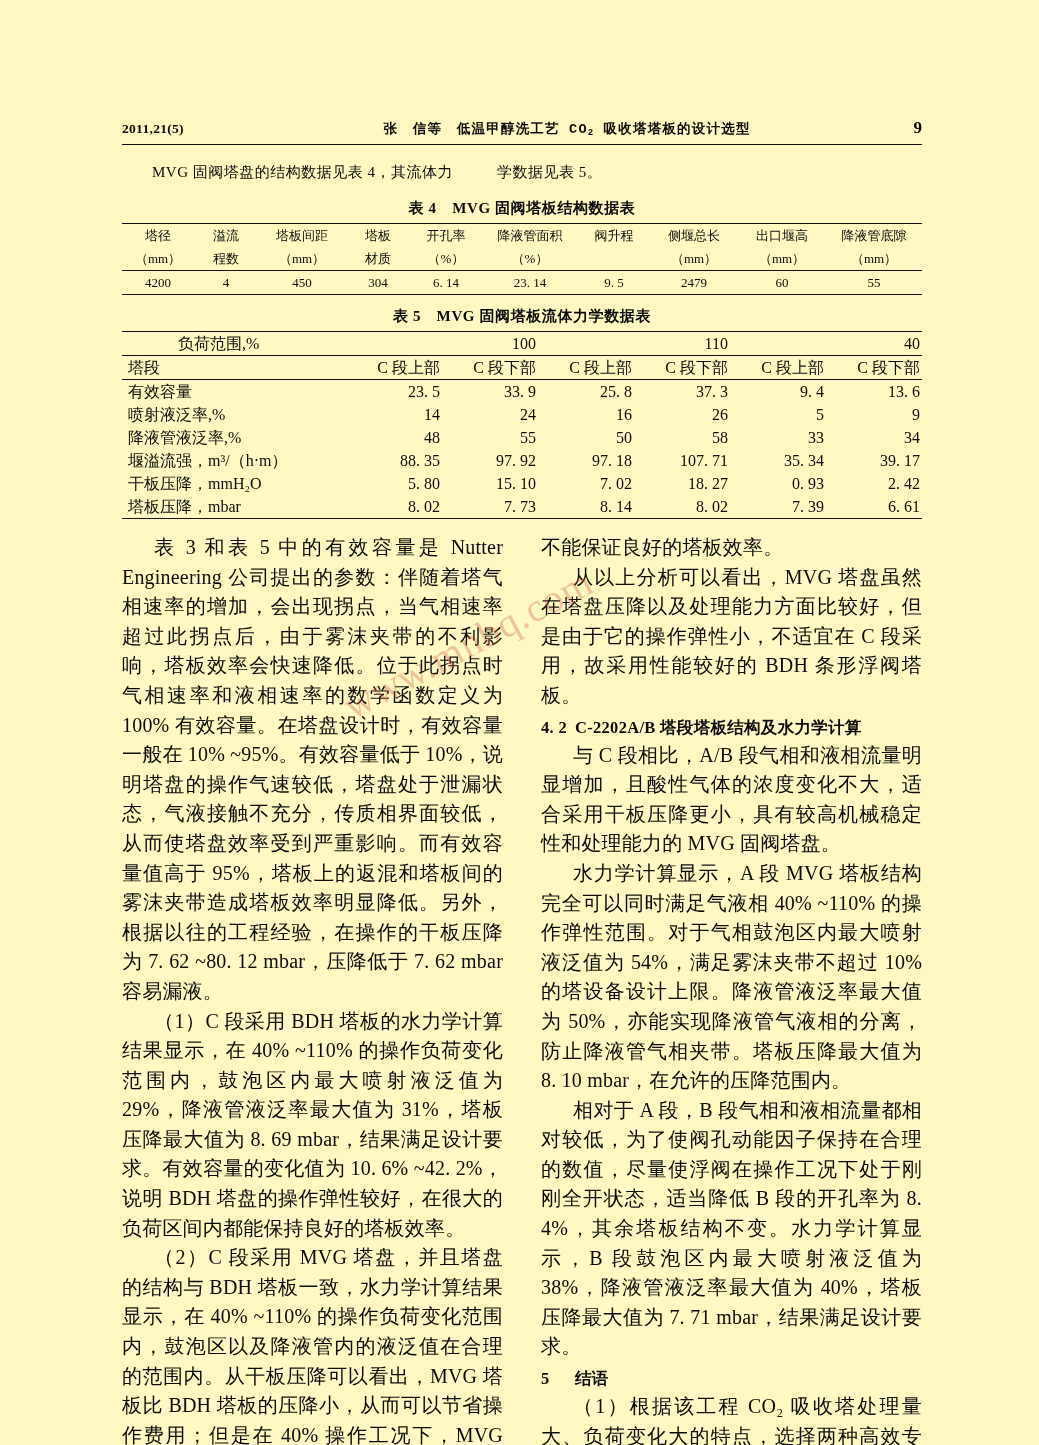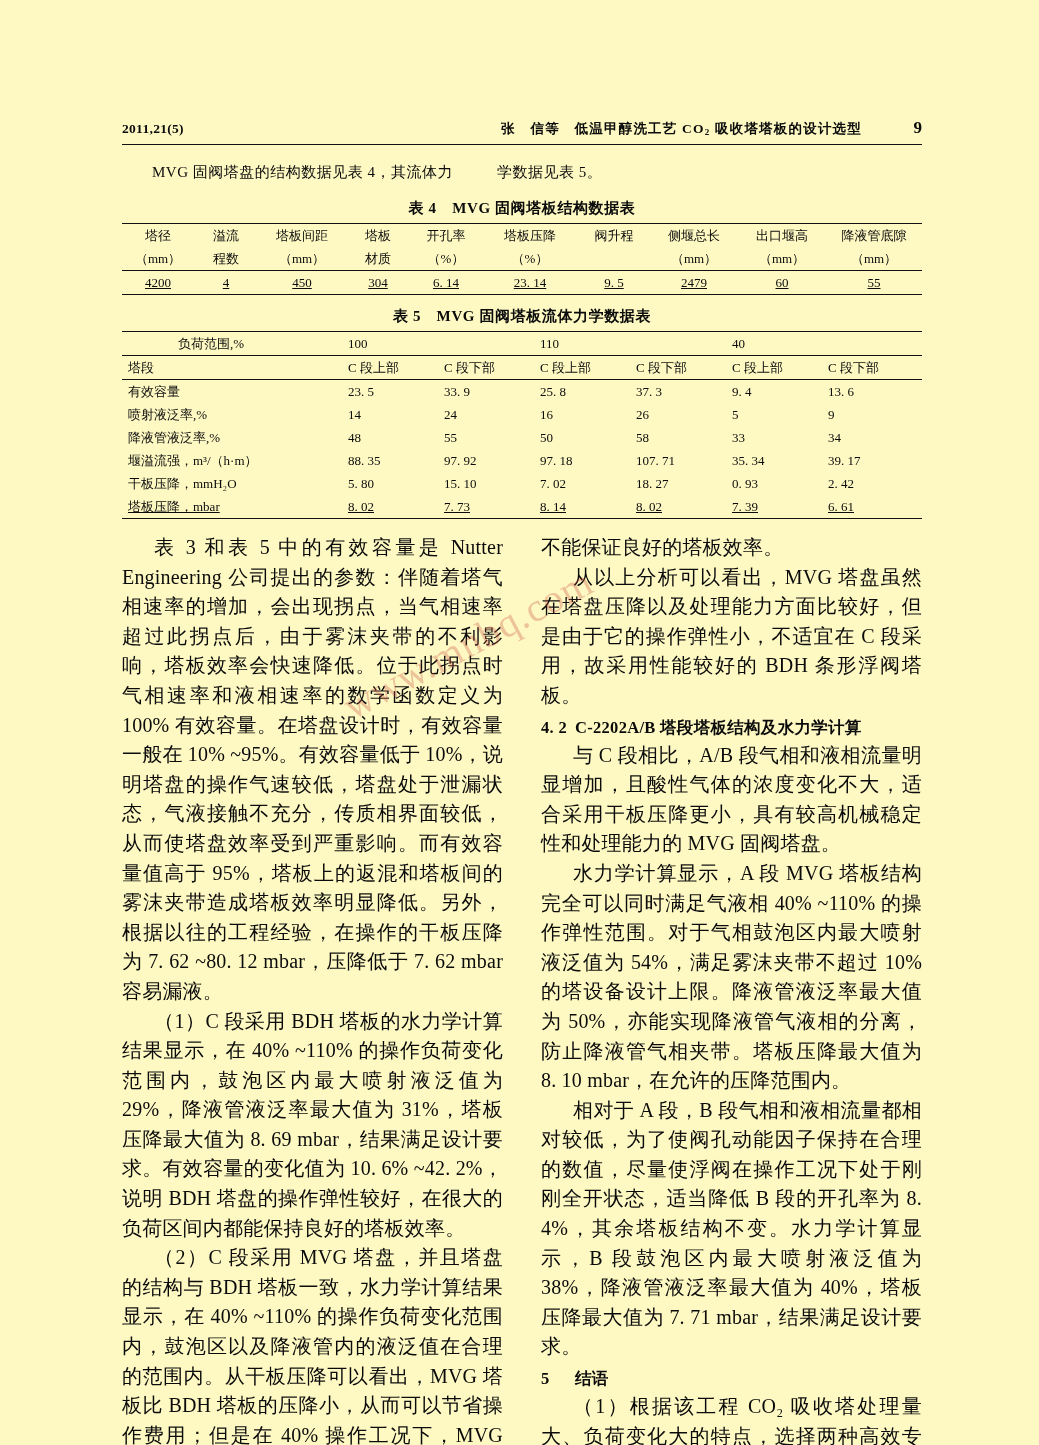--- a/index.html
+++ b/index.html
@@ -25,21 +25,21 @@
   }
   
   .runhead {
     display: flex;
     align-items: baseline;
     font-size: 13.5px;
     font-weight: bold;
     padding-bottom: 4px;
   }
   .runhead .left { width: 150px; letter-spacing: 0.3px; }
-  .runhead .center { flex: 1; text-align: right; letter-spacing: 1.2px; }
+  .runhead .center { flex: 1; text-align: center; letter-spacing: 1.2px; font-family: Liberation Mono, monospace; }
   .runhead .right { width: 60px; text-align: right; font-size: 17px; }
   .runhead .center sub { font-size: 9px; }
   .rule {
     border-bottom: 1.4px solid #111;
     margin-top: 2px;
   }
   
   .intro {
     font-size: 15px;
     line-height: 30px;
@@ -62,29 +62,29 @@
     font-size: 13px;
     font-family: "Liberation Serif", serif;
   }
   table.t4 th, table.t4 td {
     text-align: center;
     padding: 3px 2px;
     line-height: 17px;
   }
   .topline { border-top: 1.4px solid #111; }
   .midline { border-top: 0.9px solid #111; }
-  .botline { border-bottom: 1.4px solid #111; text-decoration: underline; }
+  .botline { border-bottom: 1.4px solid #111; }
   table.t5 td, table.t5 th {
     padding: 2.5px 2px;
     line-height: 18px;
-    font-size: 13px;
+    font-size: 16px;
     margin-top: 30px;
   }
   table.t5 .lbl { text-align: left; padding-left: 6px; white-space: nowrap; }
-  table.t5 .num { text-align: left; }
+  table.t5 .num { text-align: right; }
   table.t5 .hdr-range { text-align: left; padding-left: 56px; }
   sub { font-size: 9px; vertical-align: -2px; }
   
   .cols {
     margin-top: 14px;
     display: flex;
     gap: 38px;
   }
   .col { width: 381px; }
   p.body {
@@ -141,21 +141,21 @@
 
     <div class="tbl-caption">表 4　MVG 固阀塔板结构数据表</div>
     <table class="t4">
       <tbody>
           <tr class="topline">
         <td style="width:9%">塔径</td>
         <td style="width:8%">溢流</td>
         <td style="width:11%">塔板间距</td>
         <td style="width:8%">塔板</td>
         <td style="width:9%">开孔率</td>
-        <td style="width:12%">塔板压降</td>
+        <td style="width:12%">降液管面积</td>
         <td style="width:9%">阀升程</td>
         <td style="width:11%">侧堰总长</td>
         <td style="width:11%">出口堰高</td>
         <td style="width:12%">降液管底隙</td>
       </tr>
       <tr>
         <td>（mm）</td>
         <td>程数</td>
         <td>（mm）</td>
         <td>材质</td>

